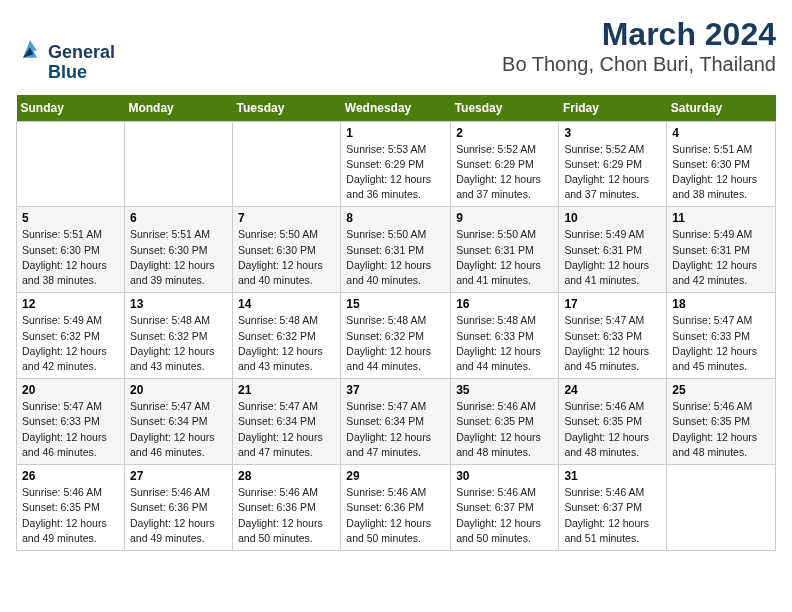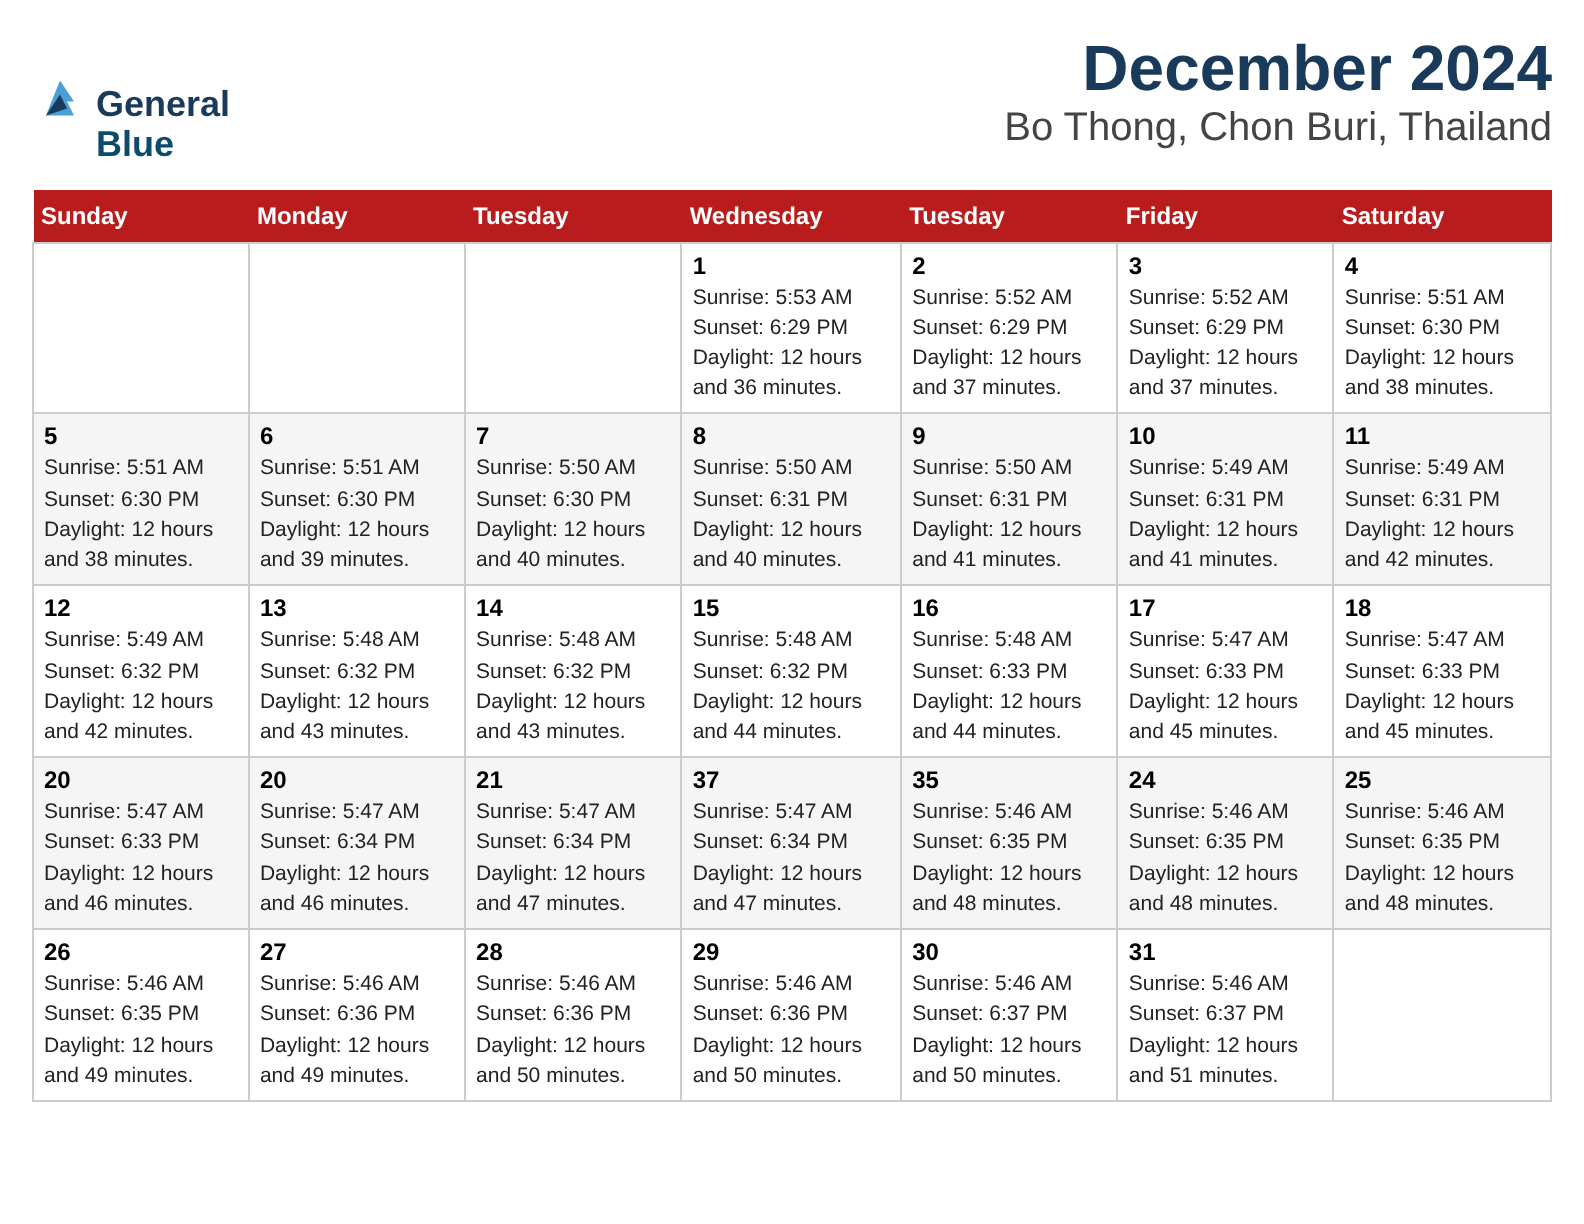--- a/index.html
+++ b/index.html
@@ -46,21 +46,21 @@
     .subtitle {
       font-size: 20px;
       color: #444;
     }
     table {
       width: 100%;
       border-collapse: collapse;
       font-size: 11px;
     }
     thead tr th {
-      background-color: #b91c1c;
+      background-color: #4d7c0f;
       color: #fff;
       padding: 6px 4px;
       text-align: left;
       font-size: 12px;
       font-weight: bold;
     }
     tbody tr td {
       border: 1px solid #ccc;
       vertical-align: top;
       padding: 4px 5px;
@@ -97,21 +97,21 @@
     <svg class="logo-icon" viewBox="0 0 32 32">
       <polygon points="8,26 16,6 24,18 20,18 24,26" fill="#4a9fd4"></polygon>
       <polygon points="8,26 16,14 20,22" fill="#1a3a5c"></polygon>
     </svg>
     <div class="logo-text">
       <div>General</div>
       <div><span>Blue</span></div>
     </div>
   </div>
   <div class="title-block">
-    <div class="main-title">December 2024</div>
+    <div class="main-title">March 2024</div>
     <div class="subtitle">Bo Thong, Chon Buri, Thailand</div>
   </div>
 </div>
 
 <table>
   <thead>
     <tr id="dow-row">
         <th>Sunday</th>
         <th>Monday</th>
         <th>Tuesday</th>

